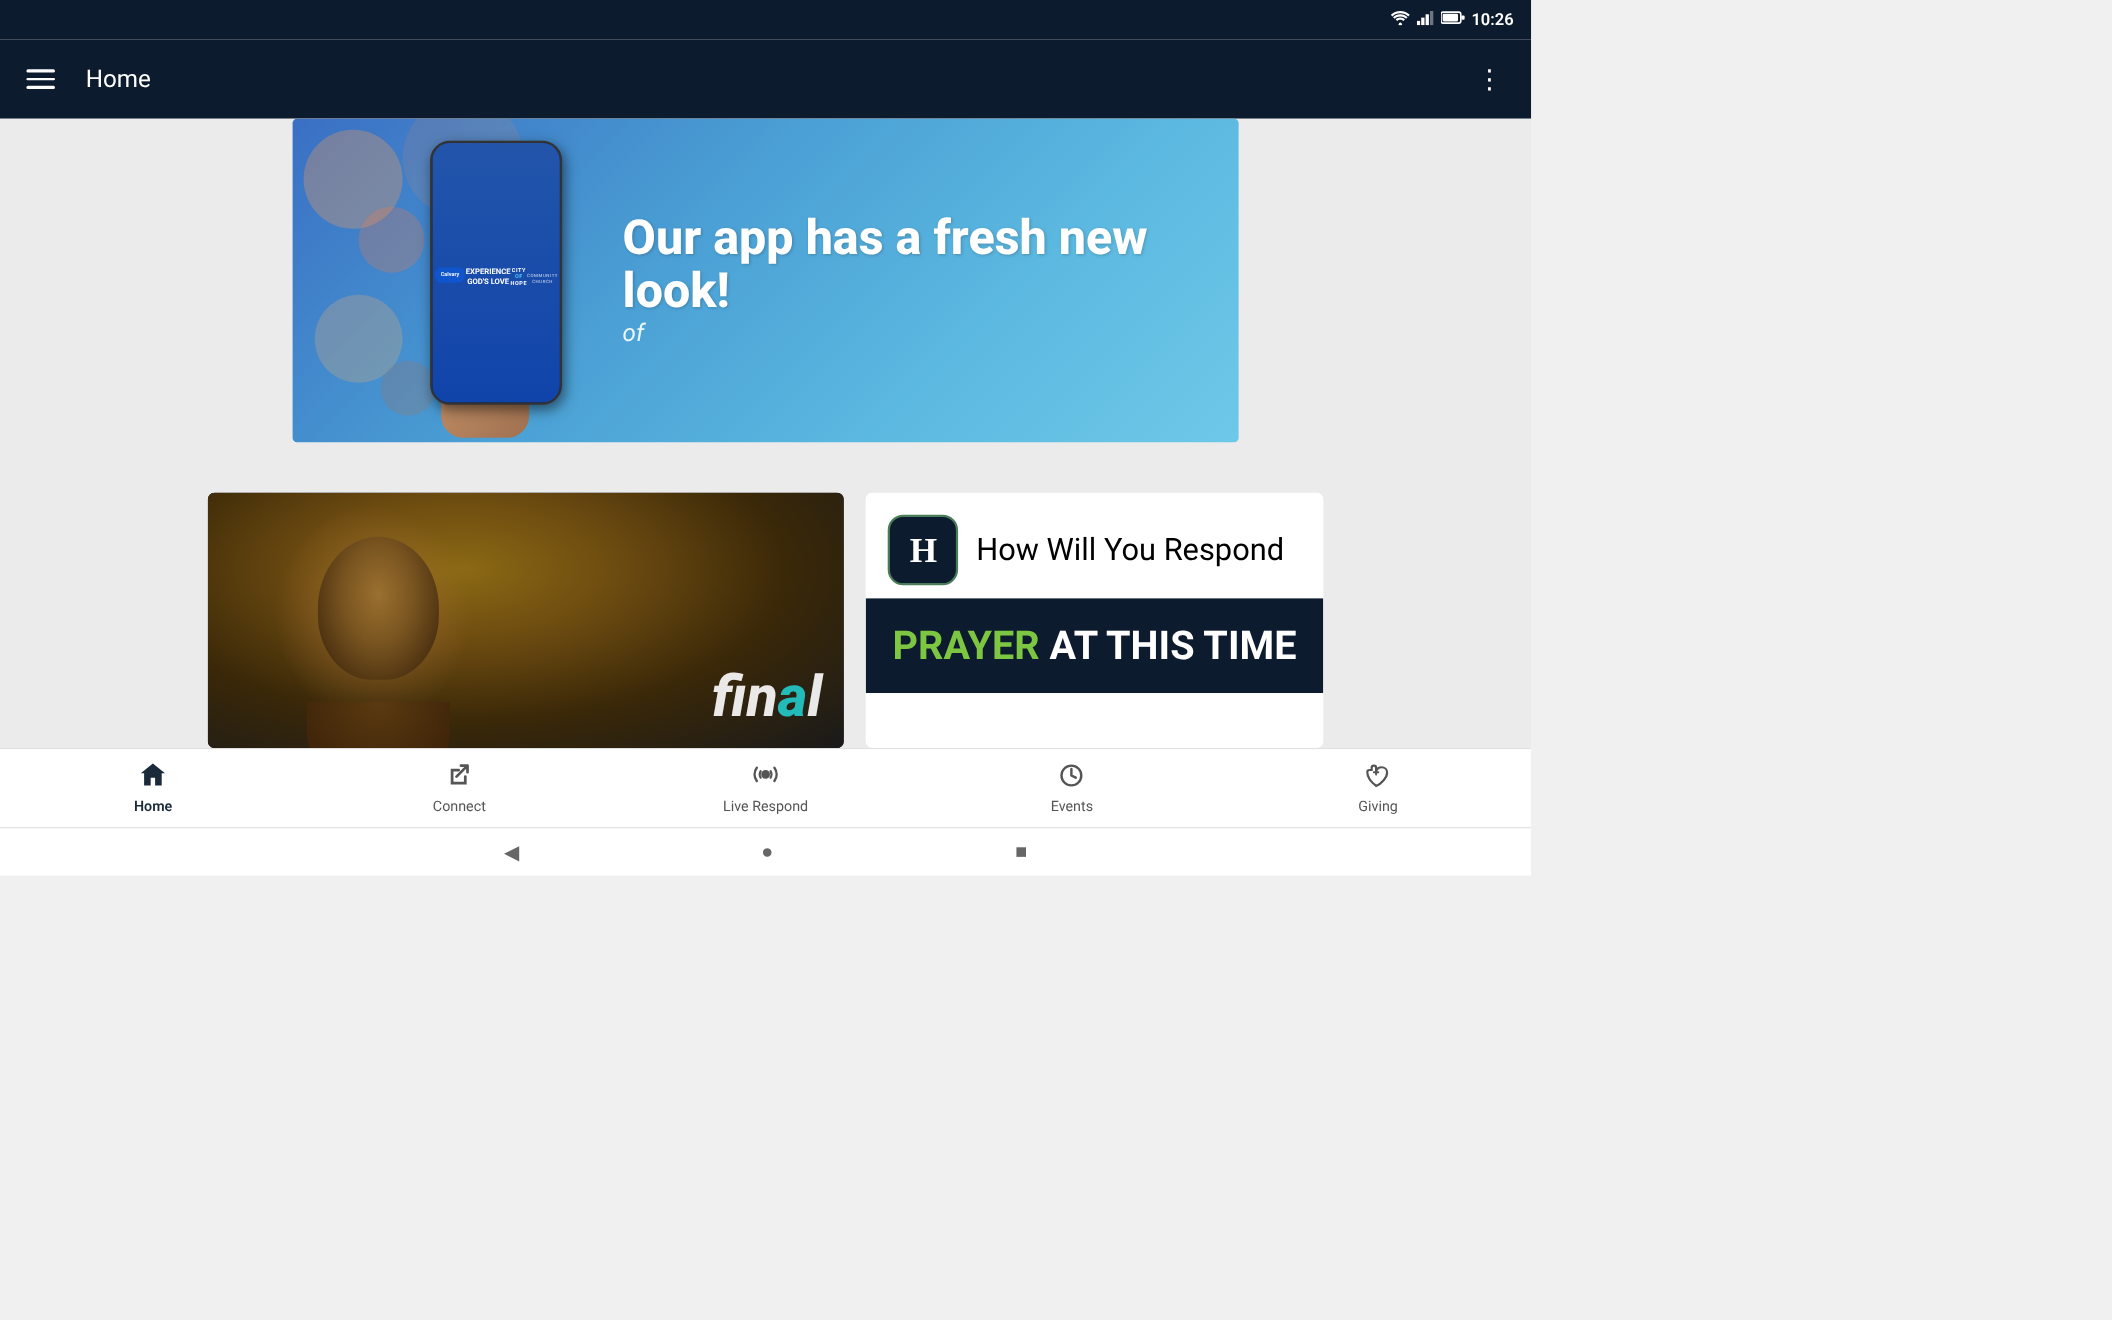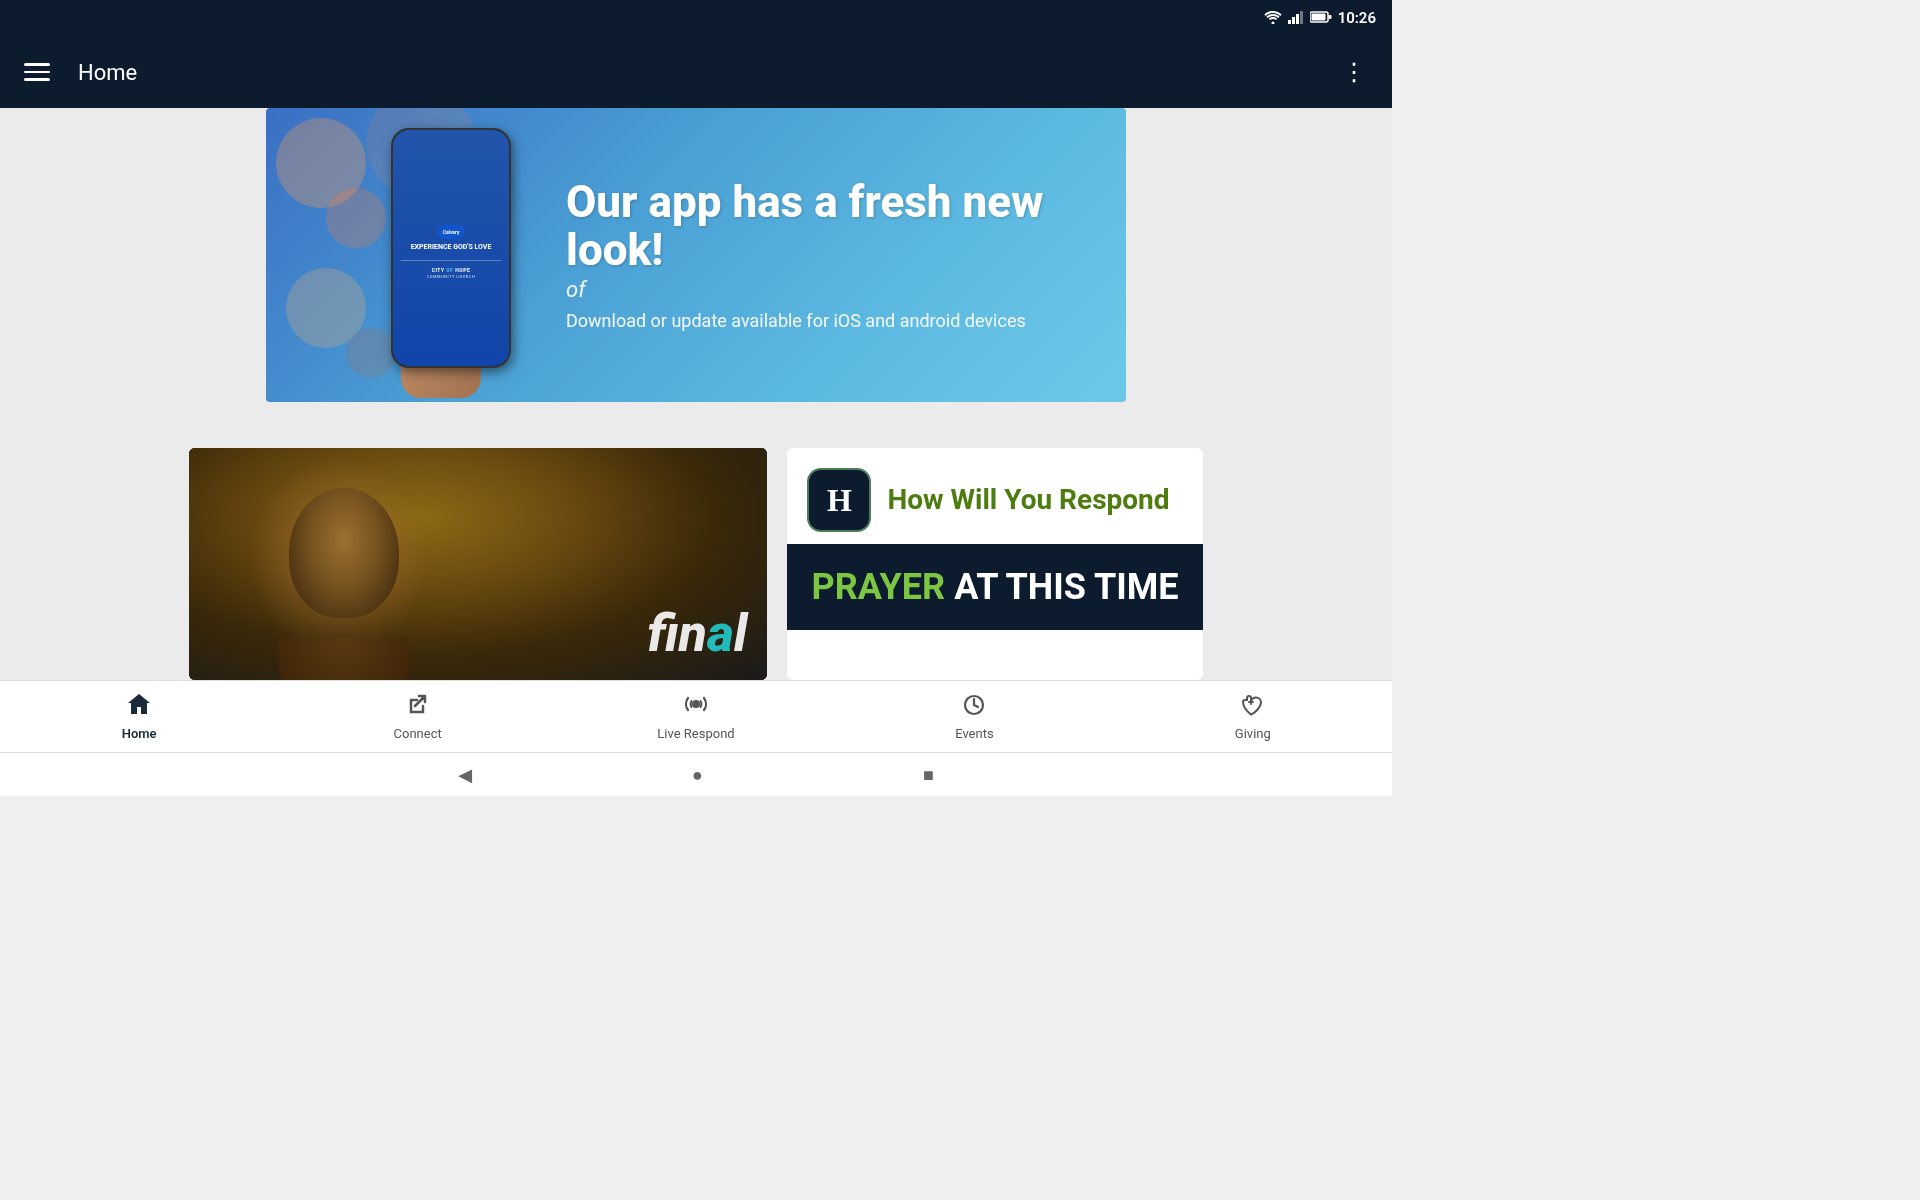--- a/index.html
+++ b/index.html
@@ -118,21 +118,21 @@
       position: relative;
       border: 2px solid #333;
       overflow: hidden;
       box-shadow: 2px 4px 12px rgba(0,0,0,0.5);
     }
     .phone-screen {
       background: linear-gradient(180deg, #2255aa 0%, #1144aa 100%);
       width: 100%;
       height: 100%;
       display: flex;
-      flex-direction: column;
+      flex-direction: row;
       align-items: center;
       justify-content: center;
       padding: 16px 8px 8px;
     }
     .phone-screen-text {
       color: white;
       font-size: 7px;
       font-weight: 700;
       text-align: center;
       line-height: 1.3;
@@ -235,22 +235,22 @@
       flex-shrink: 0;
     }
     .sermon-icon-h {
       color: white;
       font-size: 32px;
       font-weight: 700;
       font-family: serif;
     }
     .sermon-title {
       font-size: 28px;
-      font-weight: 700;
-      color: #4d7c0f;
+      font-weight: 400;
+      color: #000000;
       line-height: 1.2;
     }
     .sermon-banner {
       background: #0d1b2e;
       padding: 22px 24px;
       display: flex;
       align-items: center;
       justify-content: center;
     }
     .prayer-text {
@@ -423,21 +423,20 @@
               <div style="color:white;font-size:5px;font-weight:700;text-align:center;letter-spacing:0.5px;">CITY <span style="color:#4fc3f7;">OF</span> HOPE</div>
               <div style="color:rgba(255,255,255,0.8);font-size:4px;text-align:center;letter-spacing:0.5px;margin-top:1px;">COMMUNITY CHURCH</div>
             </div>
           </div>
         </div>
       </div>
 
       <div class="banner-text">
         <div class="banner-main-text">Our app has a fresh new look!</div>
         <div class="banner-of-text">of</div>
-        <div class="banner-sub-text">Download or update available for iOS and android devices</div>
       </div>
     </div>
   </div>
 
   <div class="cards-section">
 
     <div class="card-left">
       <div class="person-bg">
 
         <div class="person-face"></div>

